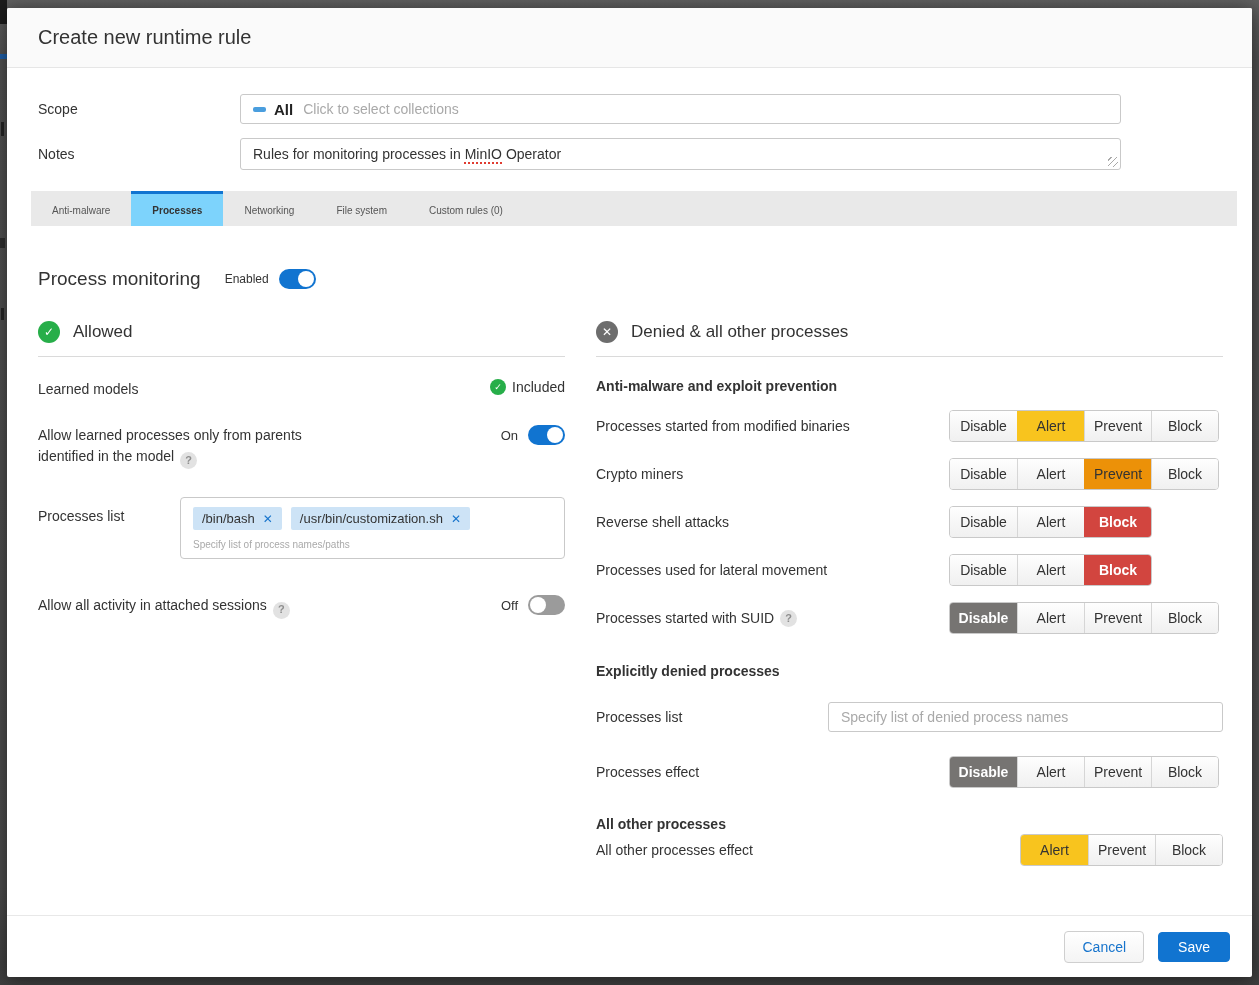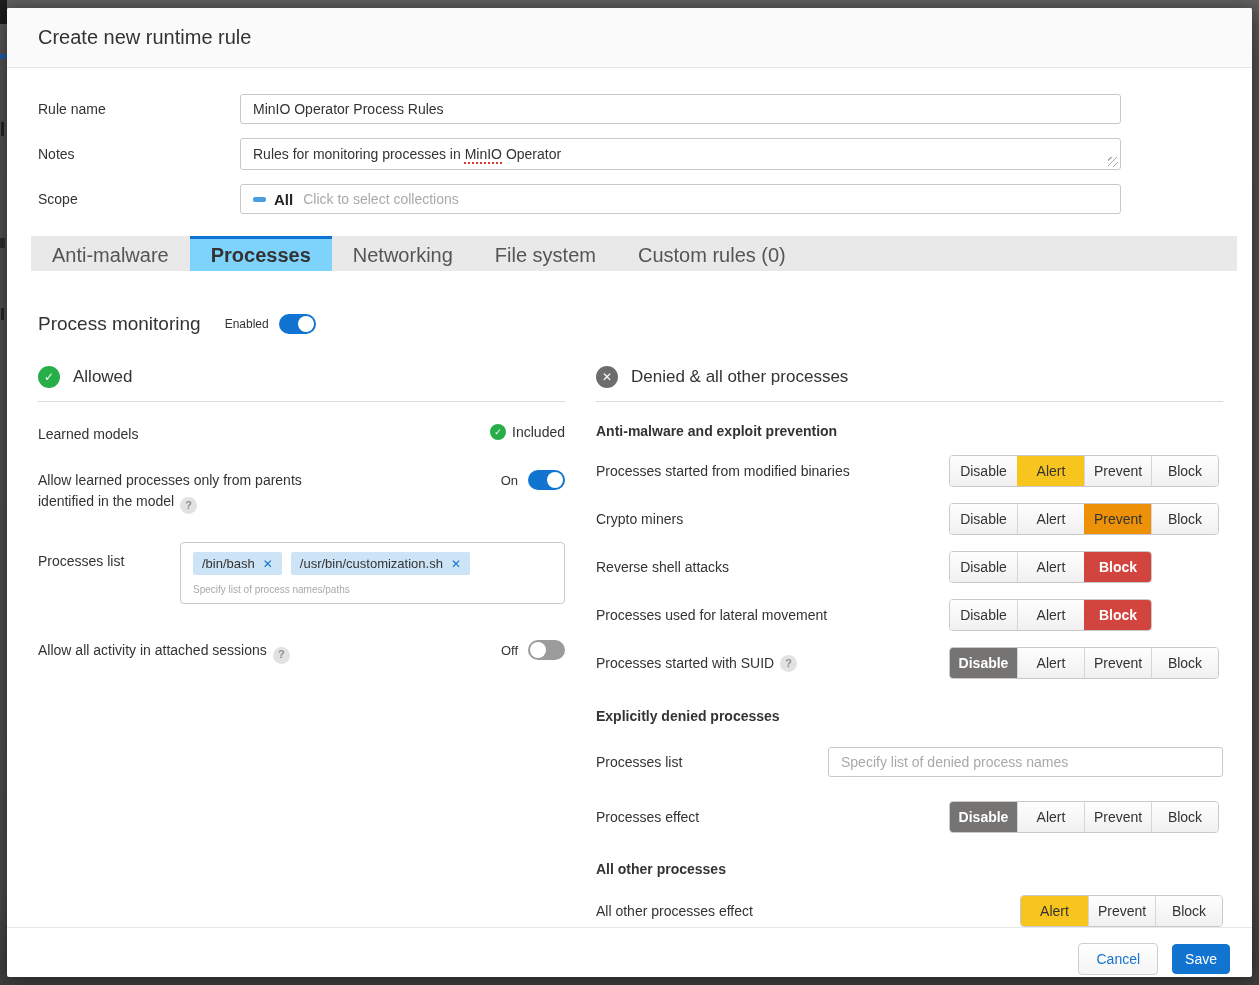--- a/index.html
+++ b/index.html
@@ -57,21 +57,21 @@
   .scope-box {
     width: 881px; height: 30px; border: 1px solid #c9c9c9; border-radius: 3px;
     background: #fff; display: flex; align-items: center; padding: 0 12px; gap: 8px; cursor: pointer;
   }
   .scope-dash { width: 13px; height: 5px; border-radius: 2px; background: #4a9ede; flex: none; }
   .scope-all { font-size: 15px; font-weight: bold; color: #222; }
   .scope-ph { font-size: 14px; color: #a9a9a9; margin-left: 2px; }
 
   .tab-bar { flex: none; margin: 21px 15px 0 24px; height: 35px; background: #e9e9e9; display: flex; }
   .tab {
-    display: flex; align-items: center; padding: 0 21px; font-size: 20px; color: #555;
+    display: flex; align-items: center; padding: 0 21px; font-size: 10px; color: #555;
     border-top: 3px solid transparent; cursor: pointer;
   }
   .tab.active { background: #7dd3fc; border-top-color: #1174d0; color: #333; font-weight: bold; }
 
   .pm-row { flex: none; display: flex; align-items: center; margin: 42px 31px 0; }
   .pm-title { font-size: 19px; color: #333; }
   .pm-state { font-size: 12px; color: #333; margin-left: 24px; margin-right: 10px; }
 
   .toggle { width: 37px; height: 20px; border-radius: 10px; position: relative; flex: none; cursor: pointer; }
   .toggle .knob { position: absolute; top: 2px; width: 16px; height: 16px; border-radius: 50%; background: #fff; }
@@ -143,21 +143,21 @@
   .modal-footer {
     margin-top: auto; flex: none; height: 62px; border-top: 1px solid #e8e8e8;
     display: flex; align-items: center; justify-content: flex-end; gap: 14px; padding: 0 22px;
   }
   .btn-cancel {
     height: 32px; padding: 0 17px; background: linear-gradient(#fff, #f4f4f4);
     border: 1px solid #cfcfcf; border-radius: 4px; color: #1774cc; font-size: 14px;
     font-family: "Liberation Sans", sans-serif; cursor: pointer;
   }
   .btn-save {
-    height: 30px; padding: 0 12px; background: #1174d0; border: 1px solid #1174d0;
+    height: 30px; padding: 0 19px; background: #1174d0; border: 1px solid #1174d0;
     border-radius: 4px; color: #fff; font-size: 14px; font-family: "Liberation Sans", sans-serif; cursor: pointer;
   }
 </style>
 </head>
 <body>
 
 <div class="backdrop">
   <div class="artifact art-dark"></div>
   <div class="artifact art-blue"></div>
   <div class="artifact art-frag1"></div>
@@ -166,36 +166,32 @@
 </div>
 
 <div class="modal">
 
   <div class="modal-header">
     <div class="modal-title">Create new runtime rule</div>
   </div>
 
   <div class="form-section">
     <div class="form-row">
-      <div class="form-label">Rule name</div>
-      <input class="text-input" type="text" value="MinIO Operator Process Rules" style="">
+      <div class="form-label">Scope</div>
+      <div class="scope-box">
+        <span class="scope-dash"></span>
+        <span class="scope-all">All</span>
+        <span class="scope-ph">Click to select collections</span>
+      </div>
     </div>
     <div class="form-row">
       <div class="form-label">Notes</div>
       <div class="textarea-like">
         <span>Rules for monitoring processes in </span><span class="misspelled">MinIO</span><span> Operator</span>
         <span class="resize-grip"></span>
-      </div>
-    </div>
-    <div class="form-row">
-      <div class="form-label">Scope</div>
-      <div class="scope-box">
-        <span class="scope-dash"></span>
-        <span class="scope-all">All</span>
-        <span class="scope-ph">Click to select collections</span>
       </div>
     </div>
   </div>
 
   <div class="tab-bar">
     <div class="tab">Anti-malware</div>
     <div class="tab active">Processes</div>
     <div class="tab">Networking</div>
     <div class="tab">File system</div>
     <div class="tab">Custom rules (0)</div>
@@ -352,21 +348,21 @@
             <button class="eff sel-disable">Disable</button>
             <button class="eff">Alert</button>
             <button class="eff">Prevent</button>
             <button class="eff">Block</button>
           </div>
         </div>
       </div>
 
       <div class="sub-head" style="margin-top:28px;">All other processes</div>
 
-      <div class="erow" style="margin-top:18px;justify-content:flex-end;">
+      <div class="erow" style="margin-top:2px;justify-content:flex-end;">
         <div class="elbl">All other processes effect</div>
         <div class="egroup-wrap right">
           <div class="egroup">
             <button class="eff sel-alert">Alert</button>
             <button class="eff">Prevent</button>
             <button class="eff">Block</button>
           </div>
         </div>
       </div>
 

